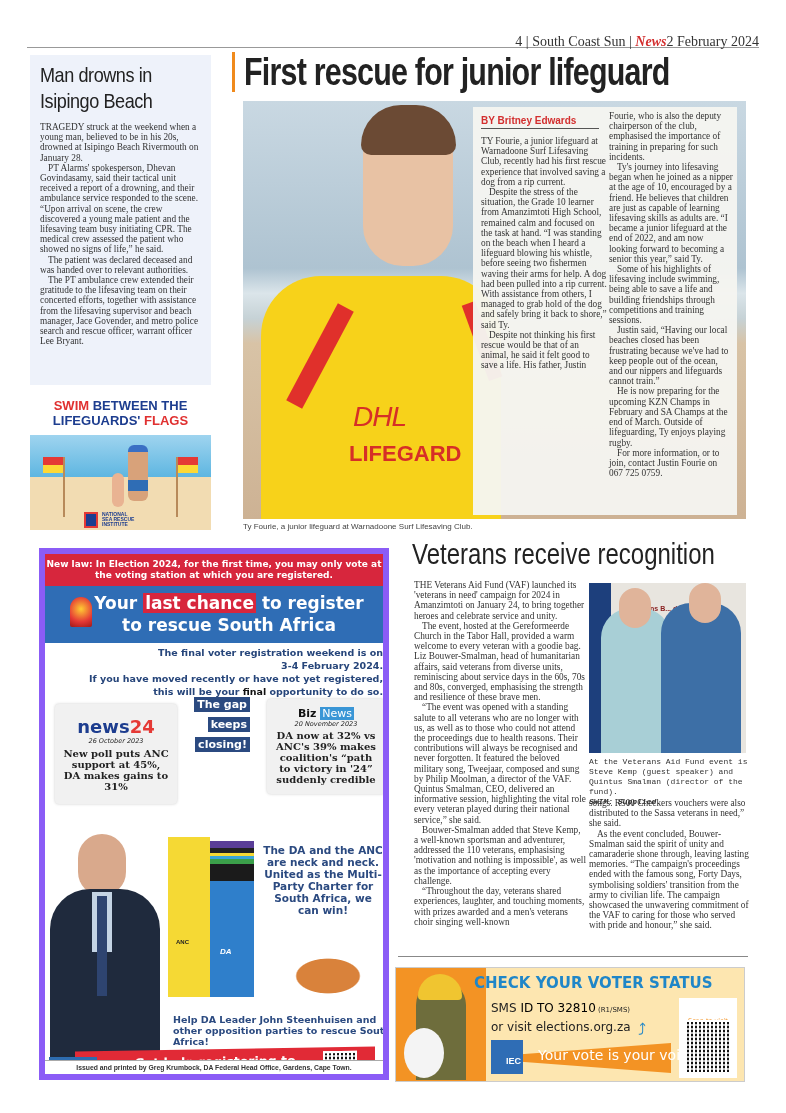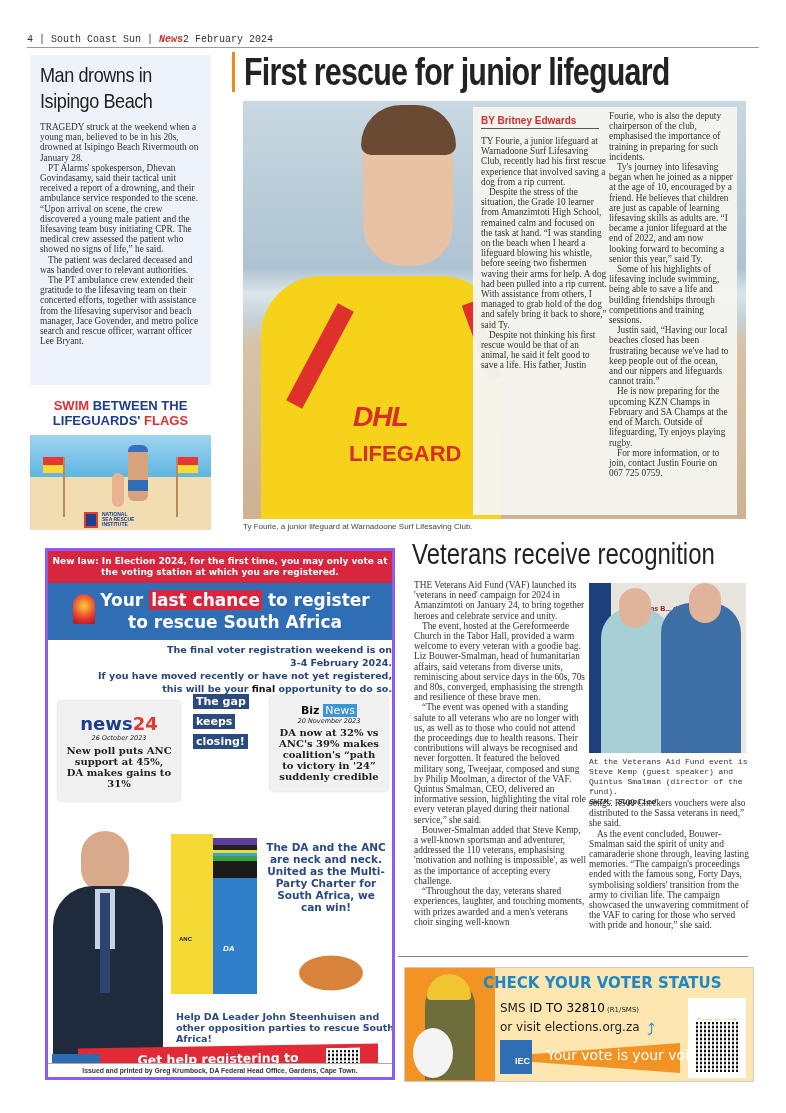--- a/index.html
+++ b/index.html
@@ -1,18 +1,18 @@
 <!DOCTYPE html>
 <html><head>
 <meta charset="utf-8">
 <style>
 *{box-sizing:border-box;margin:0;padding:0}
 body{width:786px;height:1113px;background:#fff;position:relative;overflow:hidden;font-family:"Liberation Serif",serif;color:#222}
 .abs{position:absolute}
-.folio{left:27px;top:34px;width:732px;height:14px;font-family:Liberation Mono, monospace;font-size:10px;color:#333;display:flex;justify-content:flex-start;border-bottom:1px solid #999}
+.folio{left:27px;top:34px;width:732px;height:14px;font-family:Liberation Serif, serif;font-size:14px;color:#333;display:flex;justify-content:flex-end;border-bottom:1px solid #999}
 .folio .sec{color:#d32f2f;font-weight:bold;font-style:italic}
 .sidebar{left:30px;top:55px;width:181px;height:330px;background:#eef2fa;padding:7px 10px}
 .sidebar h2{font-family:"Liberation Sans",sans-serif;font-weight:normal;font-size:21px;line-height:26px;color:#222;letter-spacing:-0.5px;margin-bottom:8px;transform:scaleX(.86);transform-origin:left}
 .body-text{font-size:9.3px;line-height:10.2px;color:#333}
 .body-text p{text-indent:8px}
 .body-text p:first-child{text-indent:0}
 .swim{left:30px;top:395px;width:181px;height:135px;overflow:hidden;background:#f6e7c7}
 .swim .sky{position:absolute;left:0;top:0;width:100%;height:42px;background:#fff}
 .swim .sea{position:absolute;left:0;top:40px;width:100%;height:42px;background:linear-gradient(#9fd4ef,#5eb6e1)}
 .swim .sand{position:absolute;left:0;top:82px;width:100%;height:55px;background:#f2dcb2}
@@ -27,38 +27,38 @@
 .mainhead{left:232px;top:50px;width:520px;height:45px}
 .mainhead .bar{position:absolute;left:0;top:2px;width:3px;height:40px;background:#f08a1c}
 .mainhead h1{position:absolute;left:12px;top:0;font-family:"Liberation Sans",sans-serif;font-weight:bold;font-size:39px;line-height:44px;color:#222;letter-spacing:-1px;transform:scaleX(.78);transform-origin:left;white-space:nowrap}
 .photo{left:243px;top:101px;width:503px;height:418px;overflow:hidden;background:linear-gradient(#c9d8e2 0%,#aec3d1 40%,#dbe5ea 46%,#c6d2d6 52%,#d8c3a6 58%,#cdb294 100%)}
 .boy{position:absolute}
 .head{left:120px;top:10px;width:90px;height:155px;background:#e8c2a4;border-radius:45px 45px 40px 40px}
 .hair{left:118px;top:4px;width:95px;height:50px;background:#6b4a34;border-radius:40px 40px 10px 10px}
 .shirt{left:18px;top:175px;width:240px;height:250px;background:#f7d21a;border-radius:60px 60px 0 0}
 .stripe1{left:68px;top:200px;width:18px;height:110px;background:#e0302b;transform:rotate(28deg)}
 .stripe2{left:232px;top:200px;width:14px;height:80px;background:#e0302b;transform:rotate(-20deg)}
-.dhl{left:110px;top:300px;font-family:"Liberation Sans",sans-serif;font-weight:bold;font-style:italic;font-size:28px;color:#d62f27;letter-spacing:-1px}
+.dhl{left:110px;top:300px;font-family:"Liberation Sans",sans-serif;font-weight:normal;font-style:italic;font-size:28px;color:#d62f27;letter-spacing:-1px}
 .lifegard{left:106px;top:340px;font-family:"Liberation Sans",sans-serif;font-weight:bold;font-size:22px;color:#d62f27}
 .article-box{left:473px;top:107px;width:264px;height:408px;background:rgba(245,245,240,.96)}
 .byline{left:481px;top:115px;width:118px;font-family:"Liberation Sans",sans-serif;font-weight:bold;font-size:10px;color:#d32f2f;border-bottom:1px solid #555;padding-bottom:2px;transform-origin:left}
 .col1{left:481px;top:136px;width:126px}
 .col2{left:609px;top:111px;width:124px}
 .caption1{left:243px;top:522px;font-family:"Liberation Sans",sans-serif;font-size:8px;color:#444}
-.ad-da{left:45px;top:548px;width:350px;height:532px;border:3px solid #8b5cf6;background:#fff;overflow:hidden}
+.ad-da{left:39px;top:548px;width:350px;height:532px;border:6px solid #8b5cf6;background:#fff;overflow:hidden}
 .da-red{position:absolute;left:0;top:0;width:100%;height:32px;background:#d7263d;color:#fff;font-family:"DejaVu Sans",sans-serif;font-weight:bold;font-size:9px;line-height:11px;text-align:center;padding-top:5px}
 .da-blue{position:absolute;left:0;top:32px;width:100%;height:57px;background:#2f6db5;color:#fff;font-family:"DejaVu Sans",sans-serif;font-weight:bold;font-size:17px;line-height:22px;text-align:center;padding:6px 0 0 30px}
 .da-blue .hl{background:#d7263d;padding:0 2px}
 .siren{position:absolute;left:25px;top:43px;width:22px;height:30px;background:radial-gradient(circle at 50% 40%,#ffcc33,#e53935 60%,#a01818);border-radius:11px 11px 2px 2px}
 .da-info{position:absolute;left:0;top:92px;width:100%;text-align:right;font-family:"DejaVu Sans",sans-serif;font-weight:bold;font-size:9.5px;line-height:13px;color:#26457a}
 .clip{position:absolute;background:#f1f1f1;text-align:center;border-radius:4px;box-shadow:0 0 3px #ccc}
 .clip .src{font-family:"DejaVu Sans",sans-serif;font-weight:bold;font-size:18px}
 .clip .dt{font-family:"DejaVu Sans",sans-serif;font-style:italic;font-size:6.5px;color:#222}
 .clip .hl{font-family:"DejaVu Serif",serif;font-weight:bold;font-size:10px;line-height:11px;color:#222}
-.gap{position:absolute;left:145px;top:140px;width:60px;text-align:left}
+.gap{position:absolute;left:145px;top:140px;width:60px;text-align:right}
 .gap span{display:inline-block;background:#2b4a80;color:#fff;font-family:"DejaVu Sans",sans-serif;font-weight:bold;font-size:11px;line-height:13px;padding:1px 3px;margin-bottom:2px}
 .person{position:absolute;left:5px;top:280px;width:110px;height:240px}
 .bars{position:absolute;left:123px;top:275px;width:90px;height:170px}
 .bar-anc{position:absolute;left:0;top:8px;width:42px;height:160px;background:#f5d934}
 .bar-da{position:absolute;left:42px;top:12px;width:44px;height:156px;background:#2f7fcb}
 .bar-da .bands{position:absolute;left:0;top:0;width:100%;height:40px;background:linear-gradient(#5a3e98 0 18%,#222 18% 30%,#f5d934 30% 38%,#3aa6d8 38% 46%,#3ba04a 46% 58%,#1b1b1b 58% 100%)}
 .anc-lbl{position:absolute;left:8px;top:110px;font-family:"Liberation Sans",sans-serif;font-weight:bold;font-size:6px;color:#222}
 .da-lbl{position:absolute;left:52px;top:118px;font-family:"Liberation Sans",sans-serif;font-weight:bold;font-style:italic;font-size:8px;color:#fff}
 .neck{position:absolute;left:218px;top:290px;width:120px;text-align:center;font-family:"DejaVu Sans",sans-serif;font-weight:bold;font-size:10.5px;line-height:12px;color:#2b4a80}
 .horse{position:absolute;left:228px;top:392px;width:110px;height:50px;background:radial-gradient(ellipse at 50% 60%,#d9823b 40%,transparent 42%)}
@@ -71,21 +71,21 @@
 .issued{position:absolute;left:0;bottom:0;width:100%;height:14px;background:#fff;border-top:1px solid #aaa;font-family:"Liberation Sans",sans-serif;font-weight:bold;font-size:6.8px;line-height:14px;text-align:center;color:#333}
 .vethead{left:412px;top:534px;font-family:"Liberation Sans",sans-serif;font-size:30px;line-height:40px;color:#222;transform:scaleX(.8);transform-origin:left;white-space:nowrap}
 .vcol1{left:414px;top:580px;width:172px}
 .vphoto{left:589px;top:583px;width:157px;height:170px;background:linear-gradient(90deg,#1d3f7c 0 14%,#e8e5df 14% 100%);overflow:hidden}
 .man1{position:absolute;left:12px;top:25px;width:70px;height:150px;background:#a8cfd6;border-radius:30px 30px 0 0}
 .man2{position:absolute;left:72px;top:20px;width:80px;height:150px;background:#3d6fa6;border-radius:30px 30px 0 0}
 .face{position:absolute;width:32px;height:40px;background:#e0b49a;border-radius:16px}
 .vcap{left:589px;top:757px;width:160px;font-family:Liberation Mono, monospace;font-size:8px;line-height:10px;color:#333}
 .vcol2{left:589px;top:798px;width:160px}
 .rule{height:1px;background:#888}
-.iec{left:404px;top:967px;width:350px;height:115px;background:#fde6b0;overflow:hidden;border:1px solid #ccc}
+.iec{left:395px;top:967px;width:350px;height:115px;background:#fde6b0;overflow:hidden;border:1px solid #ccc}
 .iec .orange{position:absolute;left:0;top:0;width:90px;height:115px;background:#f39324}
 .iec .wedge{position:absolute;left:115px;top:75px;width:160px;height:30px;background:#f39324;clip-path:polygon(0 40%,100% 0,100% 100%,0 60%)}
 .iec .title{position:absolute;left:78px;top:6px;font-family:"DejaVu Sans",sans-serif;font-weight:bold;font-size:15px;color:#1f86c8;white-space:nowrap}
 .iec .sms{position:absolute;left:95px;top:33px;font-family:"DejaVu Sans",sans-serif;font-size:12px;color:#222;white-space:nowrap}
 .iec .sms .o{color:#000000}
 .iec .sms .s{font-size:7px}
 .iec .visit{position:absolute;left:95px;top:52px;font-family:"DejaVu Sans",sans-serif;font-size:12px;color:#222;white-space:nowrap}
 .iec .voice{position:absolute;left:142px;top:79px;font-family:"DejaVu Sans",sans-serif;font-size:14px;color:#fff;white-space:nowrap}
 .iec .scan{position:absolute;left:283px;top:30px;width:58px;height:80px;background:#fff}
 .iec .scan .l{font-family:"DejaVu Sans",sans-serif;font-size:6.5px;color:#f39324;text-align:center;line-height:8px;margin-top:19px}

